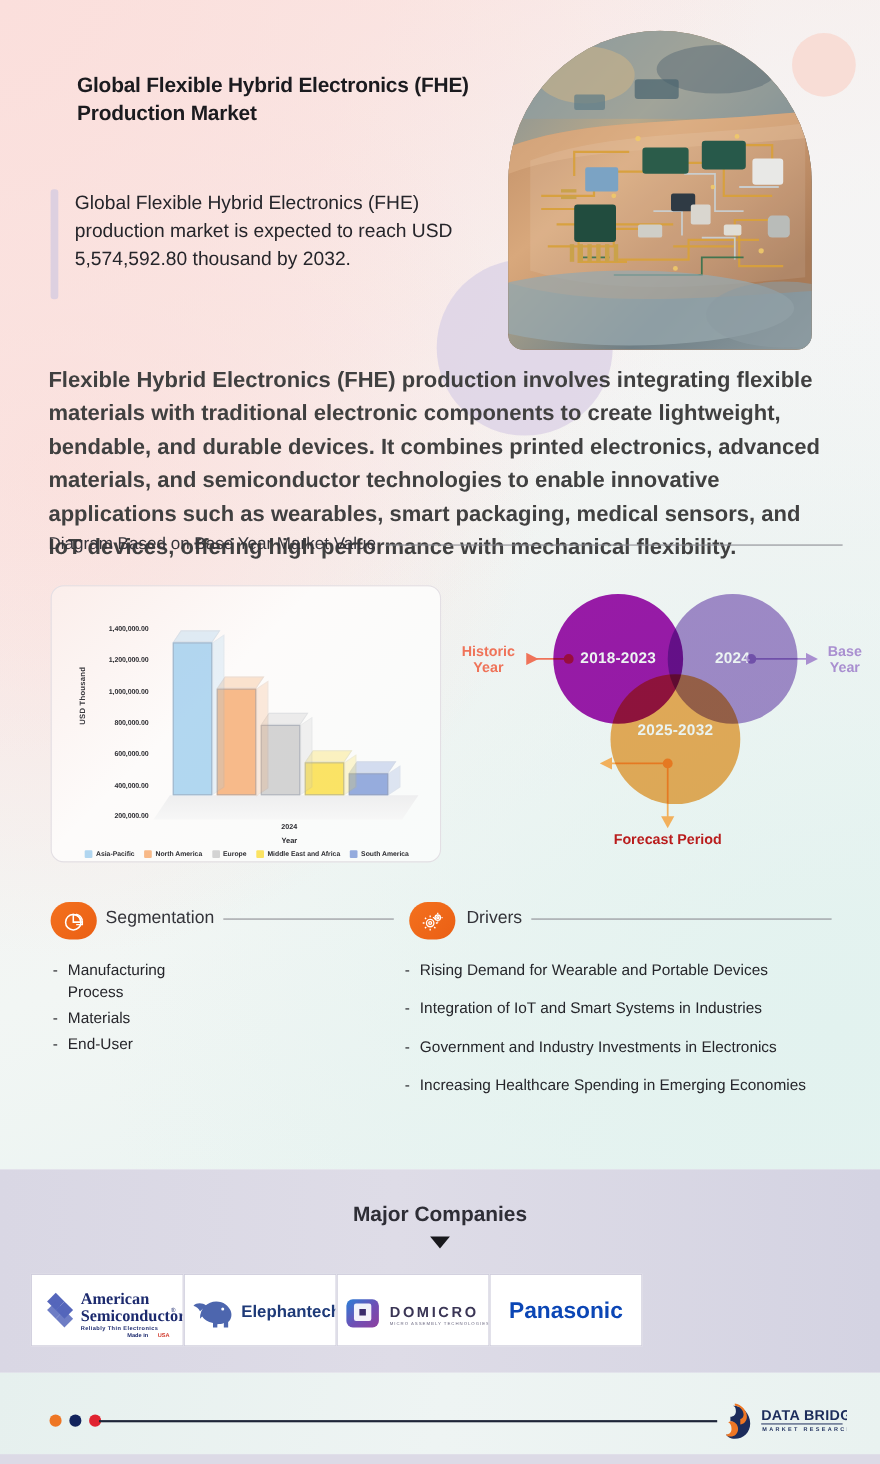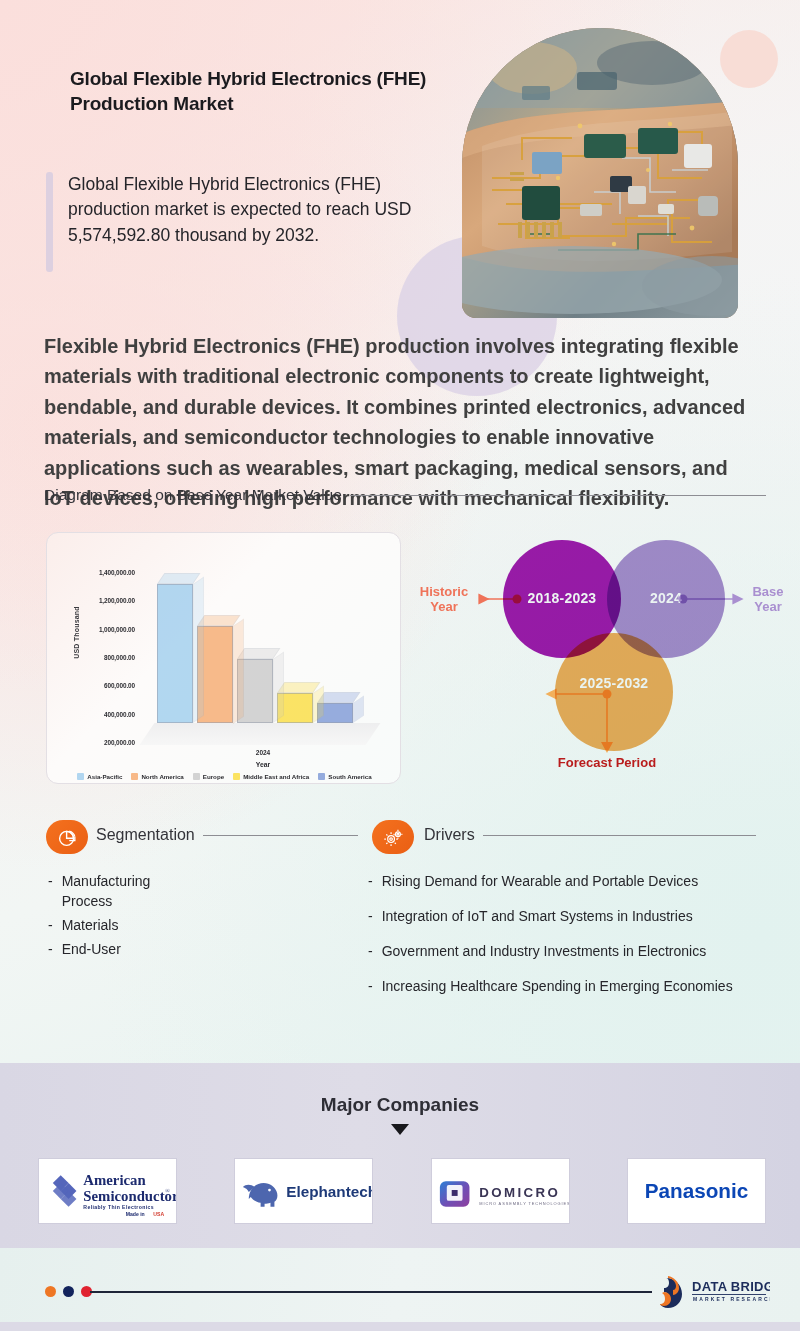--- a/index.html
+++ b/index.html
@@ -175,22 +175,22 @@
   .mc-title {
     position:absolute; left:0; top:1094px; width:800px; text-align:center;
     font-size:19px; font-weight:bold; color:#2e2e36;
   }
   .mc-arrow {
     position:absolute; left:391px; top:1124px;
     width:0; height:0; border-left:9px solid transparent; border-right:9px solid transparent;
     border-top:11px solid #18181c;
   }
   .logos {
-    position:absolute; left:38px; top:1158px; width:728px; height:66px;
-    display:flex; justify-content:space-between; align-items:stretch;
+    position:absolute; left:28px; top:1158px; width:728px; height:66px;
+    display:flex; align-items:stretch;
   }
   .logo-box {
     width:139px; background:#ffffff; border:1px solid #cfcddc;
     display:flex; align-items:center; justify-content:center;
     overflow:hidden;
   }
 
   
   .dots { position:absolute; left:45px; top:1286px; display:flex; gap:7px; }
   .dots span { width:11px; height:11px; border-radius:50%; display:block; }
@@ -400,21 +400,21 @@
       <line x1="203" y1="164" x2="203" y2="212" stroke="#f2b05c" stroke-width="1.6"></line>
       <path d="M197,210 L209,210 L203,221 Z" fill="#f2b05c"></path>
     </svg>
 
     <div class="circ" id="circ-0" style="left:99px; top:8px; width:118px; height:118px; background:#a21caf;">
       <div class="lbl" style="top:50px;">2018-2023</div>
     </div>
     <div class="circ" id="circ-1" style="left:203px; top:8px; width:118px; height:118px; background:#a98fd0;">
       <div class="lbl" style="top:50px;">2024</div>
     </div>
-    <div class="circ" id="circ-2" style="left:151px; top:101px; width:118px; height:118px; background:#f2b05c;">
+    <div class="circ" id="circ-2" style="left:151px; top:81px; width:118px; height:118px; background:#f2b05c;">
       <div class="lbl" style="top:42px;">2025-2032</div>
     </div>
 
     <div class="venn-side" style="left:6px; top:53px; width:68px; color:#ef7359;">Historic Year</div>
     <div class="venn-side" style="left:336px; top:53px; width:56px; color:#a98fd0;">Base Year</div>
     <div class="venn-side" style="left:123px; top:224px; width:160px; color:#b91c1c;">Forecast Period</div>
   </div>
 
   <div class="pill" id="seg-pill">
     <svg viewBox="0 0 24 24">

